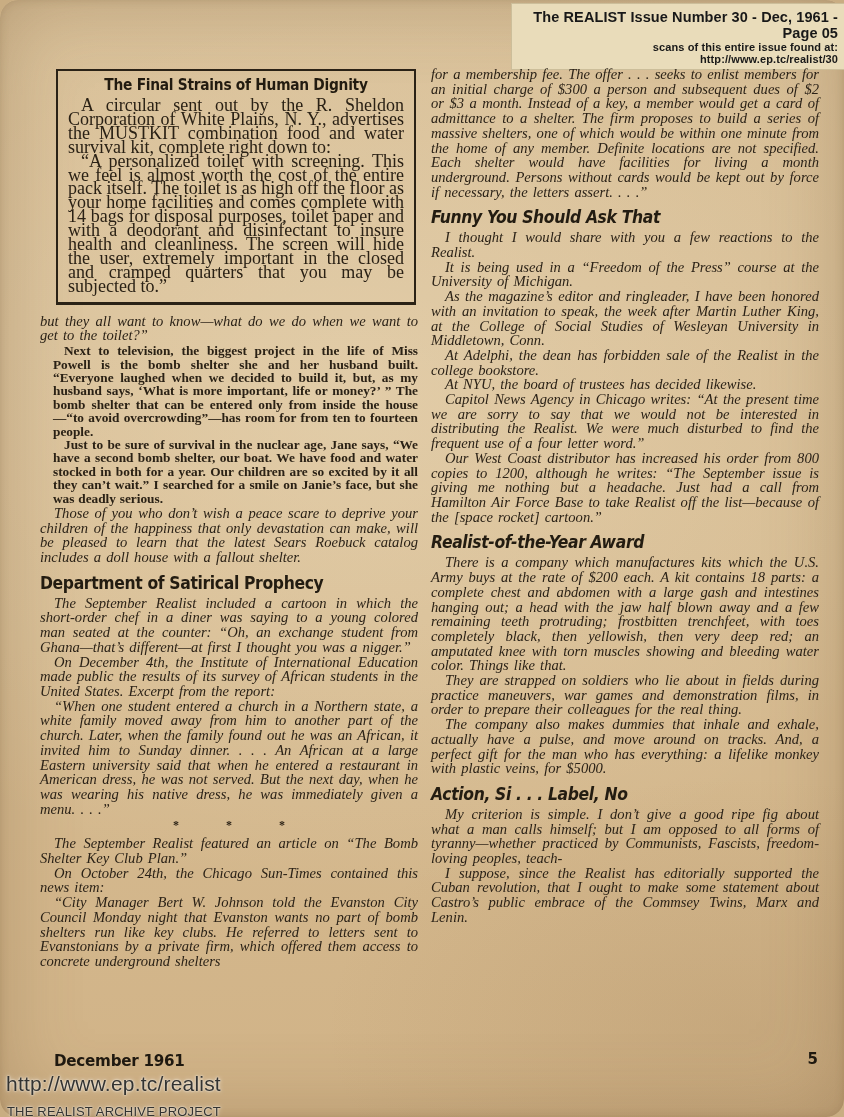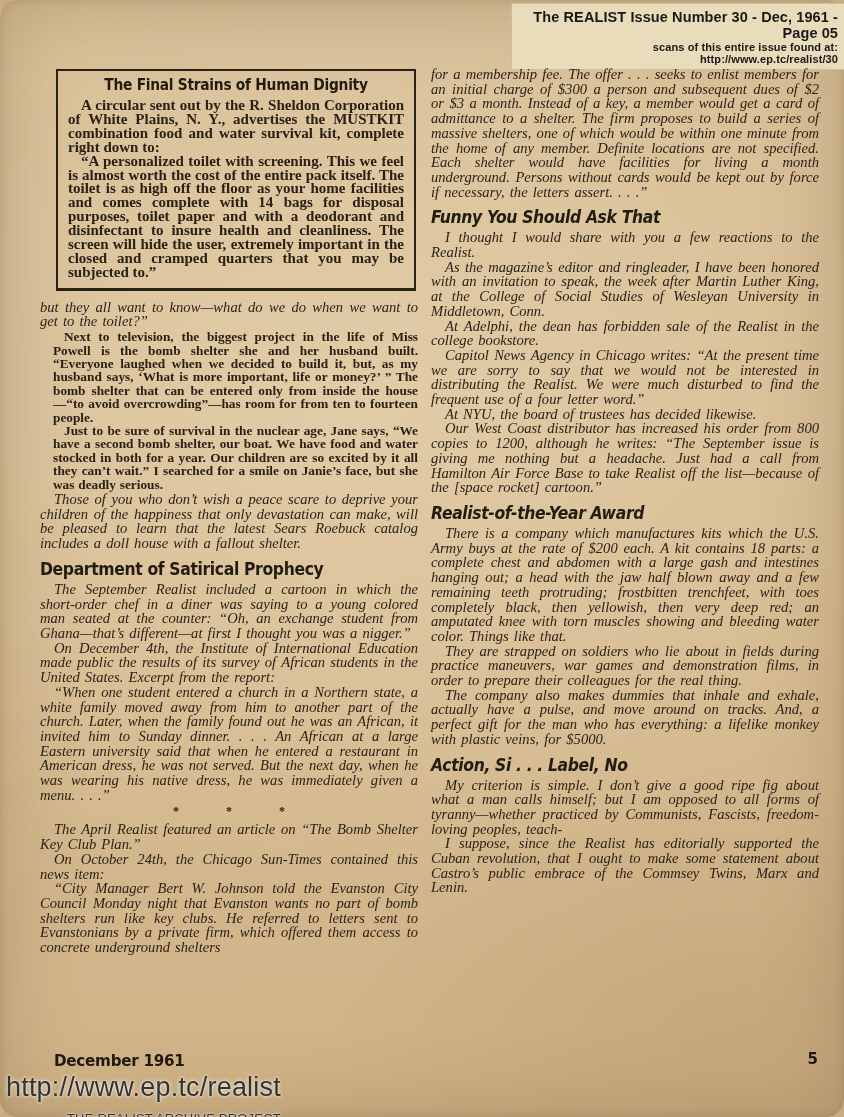--- a/index.html
+++ b/index.html
@@ -34,21 +34,21 @@
     border:2.5px solid #2a2216;border-bottom-width:3.5px;
     margin:2px 2px 9px 16px;padding:5px 10px 8px;
   }
   .box h2{
     margin:0 0 5px;text-align:center;color:#221b10;
     font-family:"DejaVu Sans", sans-serif;font-weight:bold;font-size:15px;
     letter-spacing:-.3px;transform:scaleX(.92);transform-origin:center;
     white-space:nowrap;
   }
   .box p{
-    margin:0;font-weight:bold;font-size:15px;line-height:13.9px;
+    margin:0;font-weight:normal;font-size:18px;line-height:13.9px;
     text-align:justify;text-indent:13px;color:#2a2115;
   }
 
   p.body{
     margin:0;font-size:14.6px;line-height:14.7px;text-align:justify;
     text-indent:14px;word-spacing:1.5px;font-style:italic;
   }
   p.noindent{text-indent:0;}
 
   .quote{margin:1px 0 1px 13px;}
@@ -77,21 +77,21 @@
   }
   .page-num{
     position:absolute;right:26px;top:1050px;
     font-family:"DejaVu Sans", sans-serif;font-weight:bold;font-size:15px;color:#1f1910;
   }
   .archive{
     position:absolute;left:6px;top:1072px;
     font-family:"Liberation Sans", sans-serif;color:#333331;
     text-shadow:0 0 2px rgba(255,255,255,.95),0 0 5px rgba(255,255,255,.7);
   }
-  .archive .url{font-size:27px;letter-spacing:.2px;}
+  .archive .url{font-size:21px;letter-spacing:.2px;}
   .archive .name{font-size:13px;margin-top:8px;letter-spacing:.2px;text-align:right;}
 </style>
 </head>
 <body>
 
 <div class="scan">
 
   <div class="header-label">
     <div class="l1">The REALIST Issue Number 30 - Dec, 1961 - Page 05</div>
     <div class="l2">scans of this entire issue found at: http://www.ep.tc/realist/30</div>
@@ -116,34 +116,35 @@
       <p class="body">Those of you who don’t wish a peace scare to deprive your children of the happiness that only devastation can make, will be pleased to learn that the latest Sears Roebuck catalog includes a doll house with a fallout shelter.</p>
 
       <h3 class="sec">Department of Satirical Prophecy</h3>
 
       <p class="body">The September Realist included a cartoon in which the short-order chef in a diner was saying to a young colored man seated at the counter: “Oh, an exchange student from Ghana—that’s different—at first I thought you was a nigger.”</p>
       <p class="body">On December 4th, the Institute of International Education made public the results of its survey of African students in the United States. Excerpt from the report:</p>
       <p class="body">“When one student entered a church in a Northern state, a white family moved away from him to another part of the church. Later, when the family found out he was an African, it invited him to Sunday dinner. . . . An African at a large Eastern university said that when he entered a restaurant in American dress, he was not served. But the next day, when he was wearing his native dress, he was immediately given a menu. . . .”</p>
 
       <div class="divider">* * *</div>
 
-      <p class="body">The April Realist featured an article on “The Bomb Shelter Key Club Plan.”</p>
+      <p class="body">The September Realist featured an article on “The Bomb Shelter Key Club Plan.”</p>
       <p class="body">On October 24th, the Chicago Sun-Times contained this news item:</p>
       <p class="body">“City Manager Bert W. Johnson told the Evanston City Council Monday night that Evanston wants no part of bomb shelters run like key clubs. He referred to letters sent to Evanstonians by a private firm, which offered them access to concrete underground shelters</p>
     </div>
 
     <div class="col rightcol">
       <p class="body noindent">for a membership fee. The offer . . . seeks to enlist members for an initial charge of $300 a person and subsequent dues of $2 or $3 a month. Instead of a key, a member would get a card of admittance to a shelter. The firm proposes to build a series of massive shelters, one of which would be within one minute from the home of any member. Definite locations are not specified. Each shelter would have facilities for living a month underground. Persons without cards would be kept out by force if necessary, the letters assert. . . .”</p>
 
       <h3 class="sec it">Funny You Should Ask That</h3>
       <p class="body">I thought I would share with you a few reactions to the Realist.</p>
+      <p class="body">It is being used in a “Freedom of the Press” course at the University of Michigan.</p>
       <p class="body">As the magazine’s editor and ringleader, I have been honored with an invitation to speak, the week after Martin Luther King, at the College of Social Studies of Wesleyan University in Middletown, Conn.</p>
       <p class="body">At Adelphi, the dean has forbidden sale of the Realist in the college bookstore.</p>
+      <p class="body">At NYU, the board of trustees has decided likewise.</p>
       <p class="body">Capitol News Agency in Chicago writes: “At the present time we are sorry to say that we would not be interested in distributing the Realist. We were much disturbed to find the frequent use of a four letter word.”</p>
-      <p class="body">At NYU, the board of trustees has decided likewise.</p>
       <p class="body">Our West Coast distributor has increased his order from 800 copies to 1200, although he writes: “The September issue is giving me nothing but a headache. Just had a call from Hamilton Air Force Base to take Realist off the list—because of the [space rocket] cartoon.”</p>
 
       <h3 class="sec it">Realist-of-the-Year Award</h3>
       <p class="body">There is a company which manufactures kits which the U.S. Army buys at the rate of $200 each. A kit contains 18 parts: a complete chest and abdomen with a large gash and intestines hanging out; a head with the jaw half blown away and a few remaining teeth protruding; frostbitten trenchfeet, with toes completely black, then yellowish, then very deep red; an amputated knee with torn muscles showing and bleeding water color. Things like that.</p>
       <p class="body">They are strapped on soldiers who lie about in fields during practice maneuvers, war games and demonstration films, in order to prepare their colleagues for the real thing.</p>
       <p class="body">The company also makes dummies that inhale and exhale, actually have a pulse, and move around on tracks. And, a perfect gift for the man who has everything: a lifelike monkey with plastic veins, for $5000.</p>
 
       <h3 class="sec it">Action, Si . . . Label, No</h3>
       <p class="body">My criterion is simple. I don’t give a good ripe fig about what a man calls himself; but I am opposed to all forms of tyranny—whether practiced by Communists, Fascists, freedom-loving peoples, teach-</p>
       <p class="body">I suppose, since the Realist has editorially supported the Cuban revolution, that I ought to make some statement about Castro’s public embrace of the Commsey Twins, Marx and Lenin.</p>

